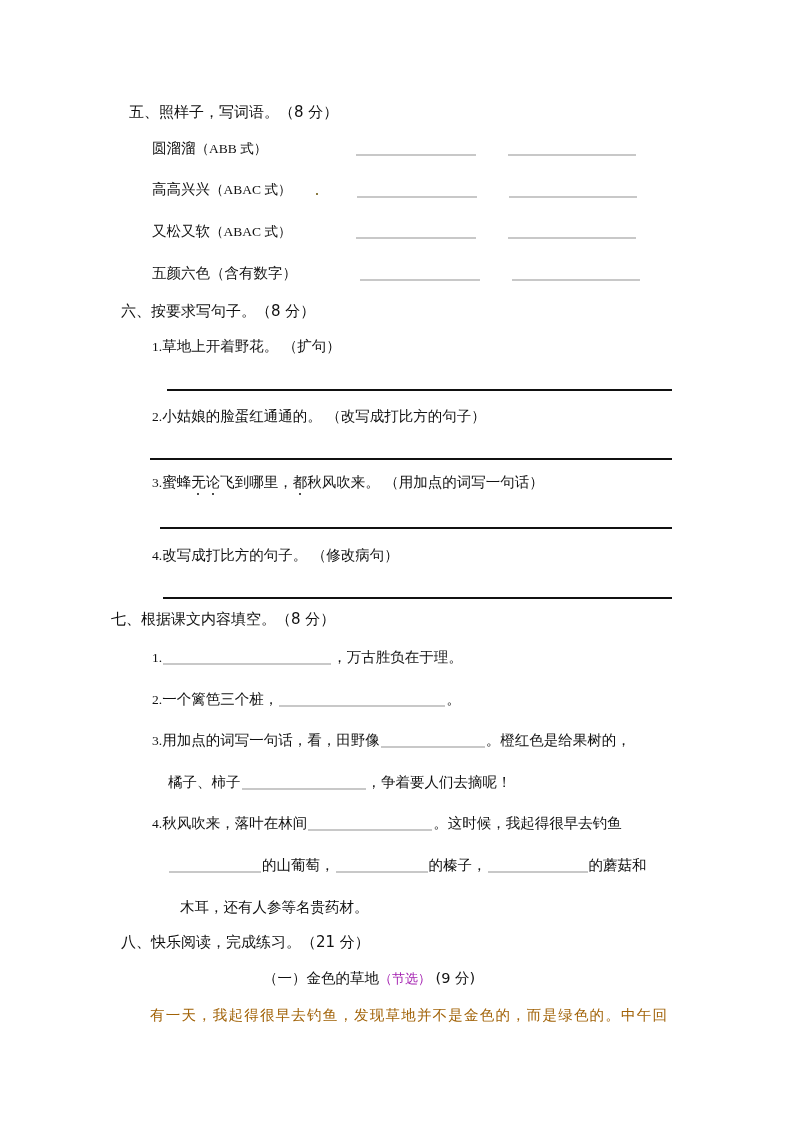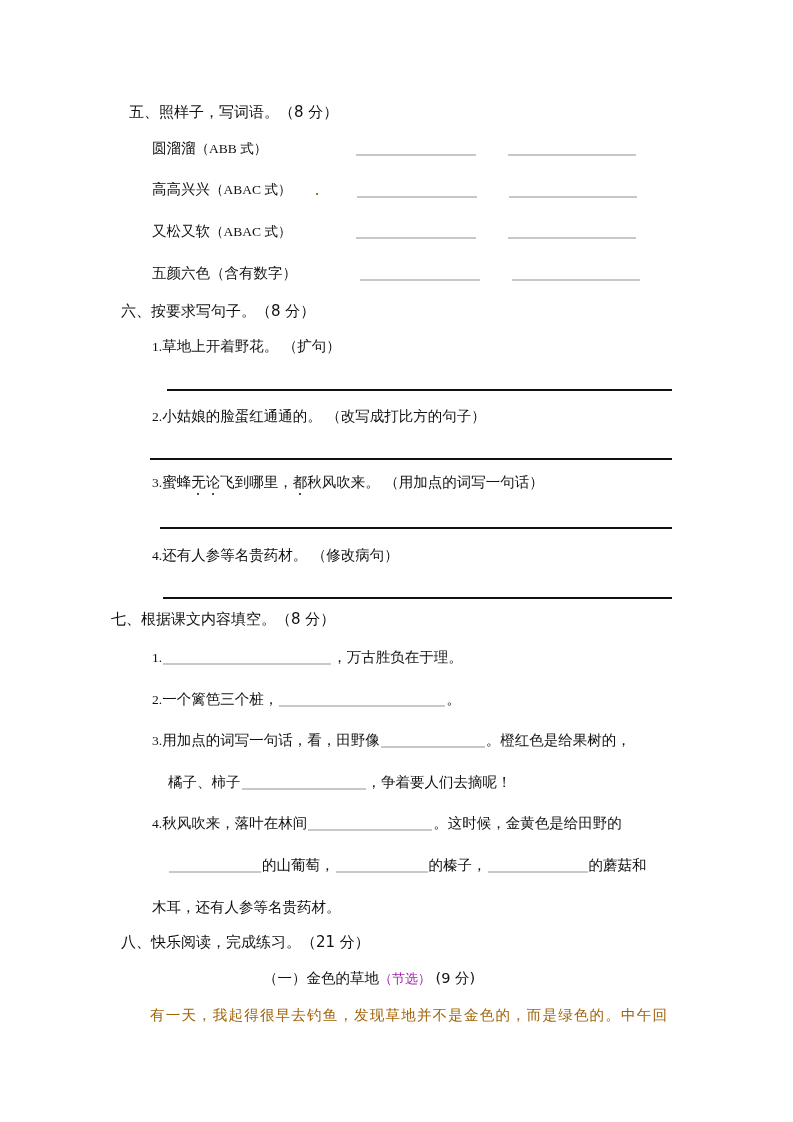--- a/index.html
+++ b/index.html
@@ -59,21 +59,21 @@
   <span class="lat">2.</span><span>小姑娘的脸蛋红通通的。</span>&nbsp;<span>（改写成打比方的句子）</span>
 </div>
 <div class="bl" style="left:150px;top:458px;width:522px;"></div>
 
 <div class="abs t" style="left:152px;top:473px;">
   <span class="lat">3.</span><span>蜜蜂</span><span class="dot-under">无</span><span class="dot-under">论</span><span>飞到哪里，</span><span class="dot-under">都</span><span>秋风吹来。</span>&nbsp;<span>（用加点的词写一句话）</span>
 </div>
 <div class="bl" style="left:160px;top:527px;width:512px;"></div>
 
 <div class="abs t" style="left:152px;top:546px;">
-  <span class="lat">4.</span><span>还有人参等名贵药材。</span>&nbsp;<span>（修改病句）</span>
+  <span class="lat">4.</span><span>改写成打比方的句子。</span>&nbsp;<span>（修改病句）</span>
 </div>
 <div class="bl" style="left:163px;top:597px;width:509px;"></div>
 
 <div class="abs h" style="left:111px;top:610px;">七、根据课文内容填空。（8 分）</div>
 
 <div class="abs t" style="left:152px;top:648px;">
   <span class="lat">1.</span><span class="blank" style="width:168px;"></span><span>，万古胜负在于理。</span>
 </div>
 
 <div class="abs t" style="left:152px;top:690px;">
@@ -81,26 +81,26 @@
 </div>
 
 <div class="abs t" style="left:152px;top:731px;">
   <span class="lat">3.</span><span>用加点的词写一句话，看，田野像</span><span class="blank" style="width:104px;"></span><span>。橙红色是给果树的，</span>
 </div>
 <div class="abs t" style="left:168px;top:773px;">
   <span>橘子、柿子</span><span class="blank" style="width:124px;"></span><span>，争着要人们去摘呢！</span>
 </div>
 
 <div class="abs t" style="left:152px;top:814px;">
-  <span class="lat">4.</span><span>秋风吹来，落叶在林间</span><span class="blank" style="width:124px;"></span><span>。这时候，金黄色是给田野的</span>
+  <span class="lat">4.</span><span>秋风吹来，落叶在林间</span><span class="blank" style="width:124px;"></span><span>。这时候，我起得很早去钓鱼</span>
 </div>
 <div class="abs t" style="left:168px;top:856px;">
   <span class="blank" style="width:92px;"></span><span>的山葡萄，</span><span class="blank" style="width:92px;"></span><span>的榛子，</span><span class="blank" style="width:100px;"></span><span>的蘑菇和</span>
 </div>
-<div class="abs t" style="left:152px;top:898px;">木耳，还有人参等名贵药材。</div>
+<div class="abs t" style="left:180px;top:898px;">木耳，还有人参等名贵药材。</div>
 
 <div class="abs h" style="left:121px;top:933px;">八、快乐阅读，完成练习。（21 分）</div>
 
 <div class="abs t" style="left:263px;top:969px;">
   <span>（一）金色的草地</span><span class="muted">（节选）</span>&nbsp;<span>(9 分)</span>
 </div>
 
 <div class="abs serif-body" style="left:150px;top:1006px;">有一天，我起得很早去钓鱼，发现草地并不是金色的，而是绿色的。中午回</div>
 
 </body></html>

